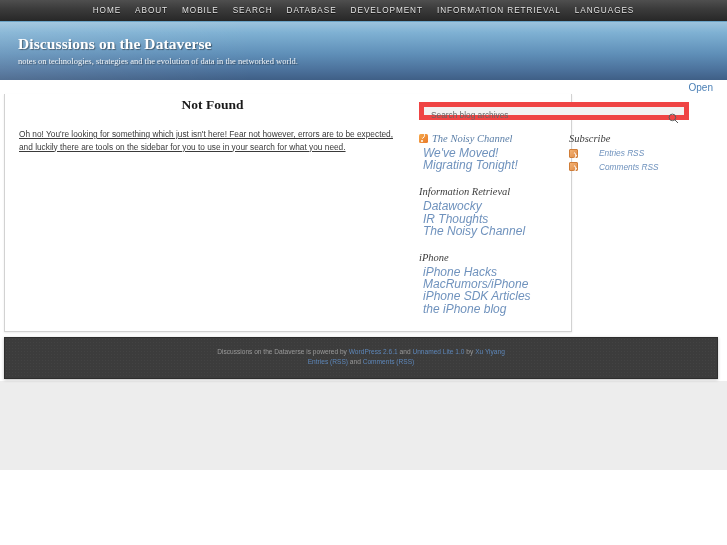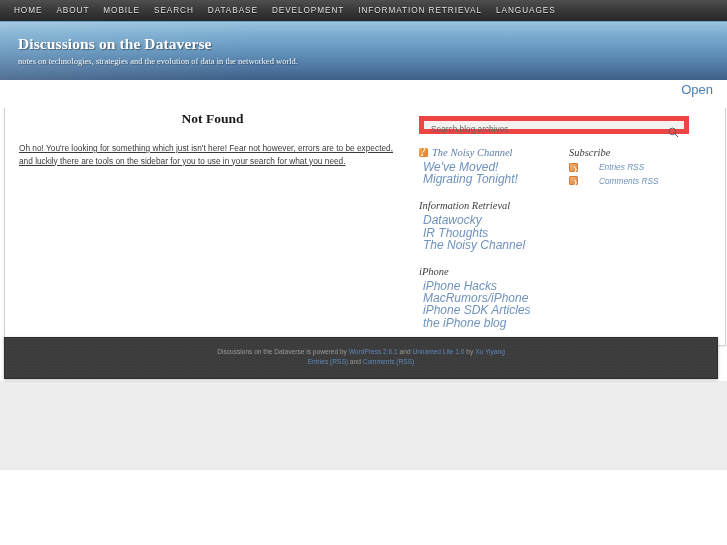--- a/index.html
+++ b/index.html
@@ -51,20 +51,21 @@
     border-bottom: 1px solid #6ba3c6;
     box-sizing: border-box;
   }
   #topnav ul {
     list-style: none;
     margin: 0;
     padding: 0 0 0 14px;
     display: flex;
     align-items: center;
     height: 21px;
+    justify-content: center;
   }
   #topnav li {
     margin: 0;
     padding: 0;
   }
   #topnav a {
     display: block;
     color: #e3e3e3;
     font-size: 8.2px;
     letter-spacing: 0.95px;
@@ -122,31 +123,31 @@
     left: 0;
     top: 80px;
     width: 727px;
     height: 14px;
     background: #ffffff;
   }
   #open-link {
     position: absolute;
     right: 14px;
     top: 2px;
-    font-size: 13px;
+    font-size: 10px;
     color: #4a7fb5;
     text-decoration: none;
   }
 
   
   #content-card {
     position: absolute;
     left: 4px;
-    top: 108px;
-    width: 722px;
+    top: 94px;
+    width: 568px;
     height: 238px;
     background: #ffffff;
     border: 1px solid #d2d2d2;
     border-top: none;
     box-sizing: border-box;
     box-shadow: 0 1px 2px rgba(0,0,0,0.08);
   }
 
   
   #main-col {

